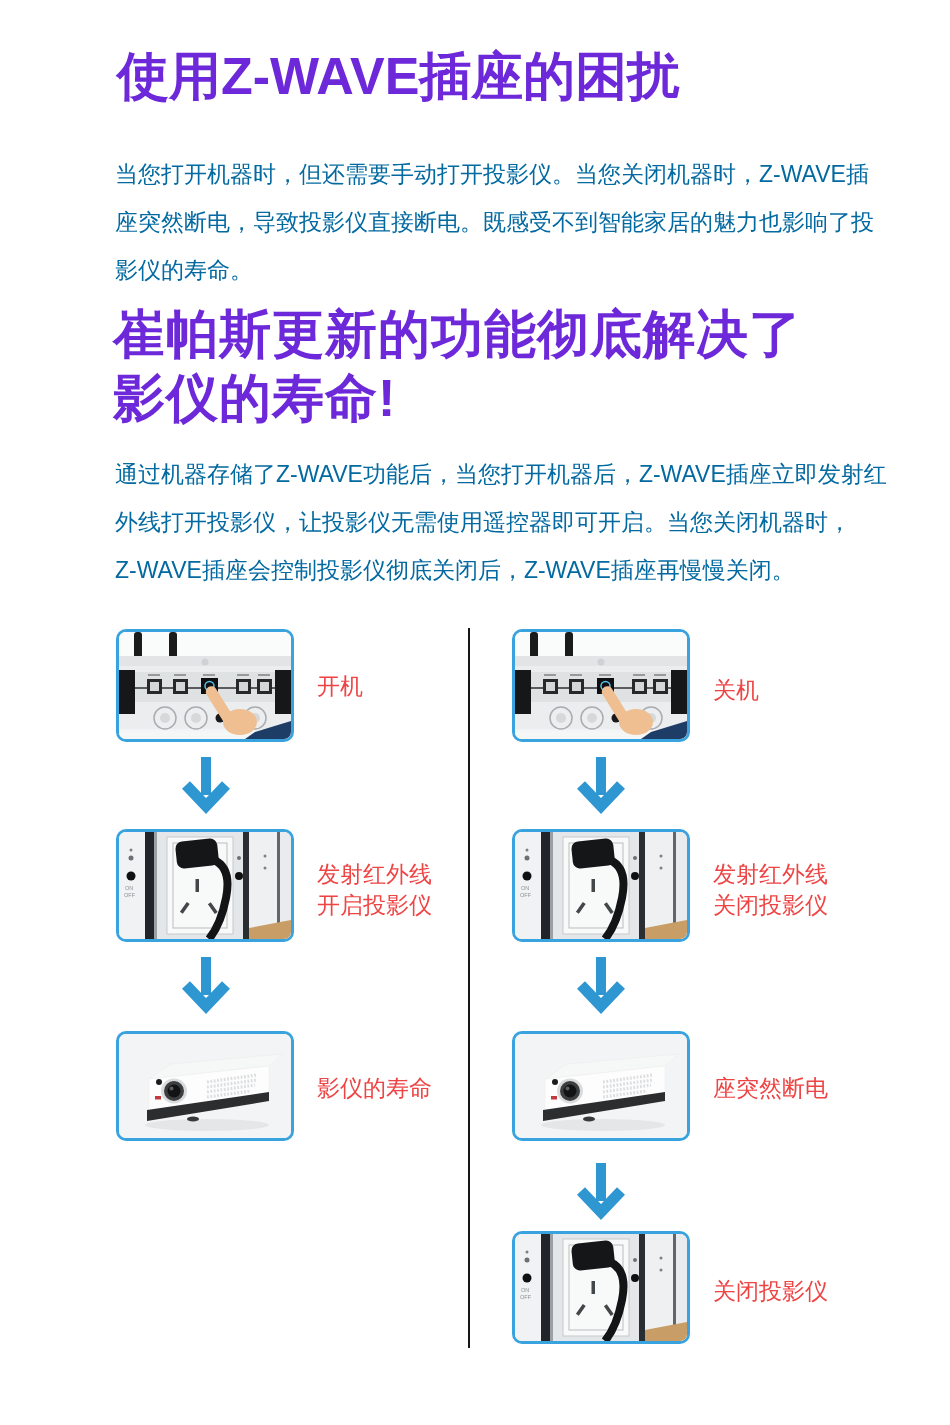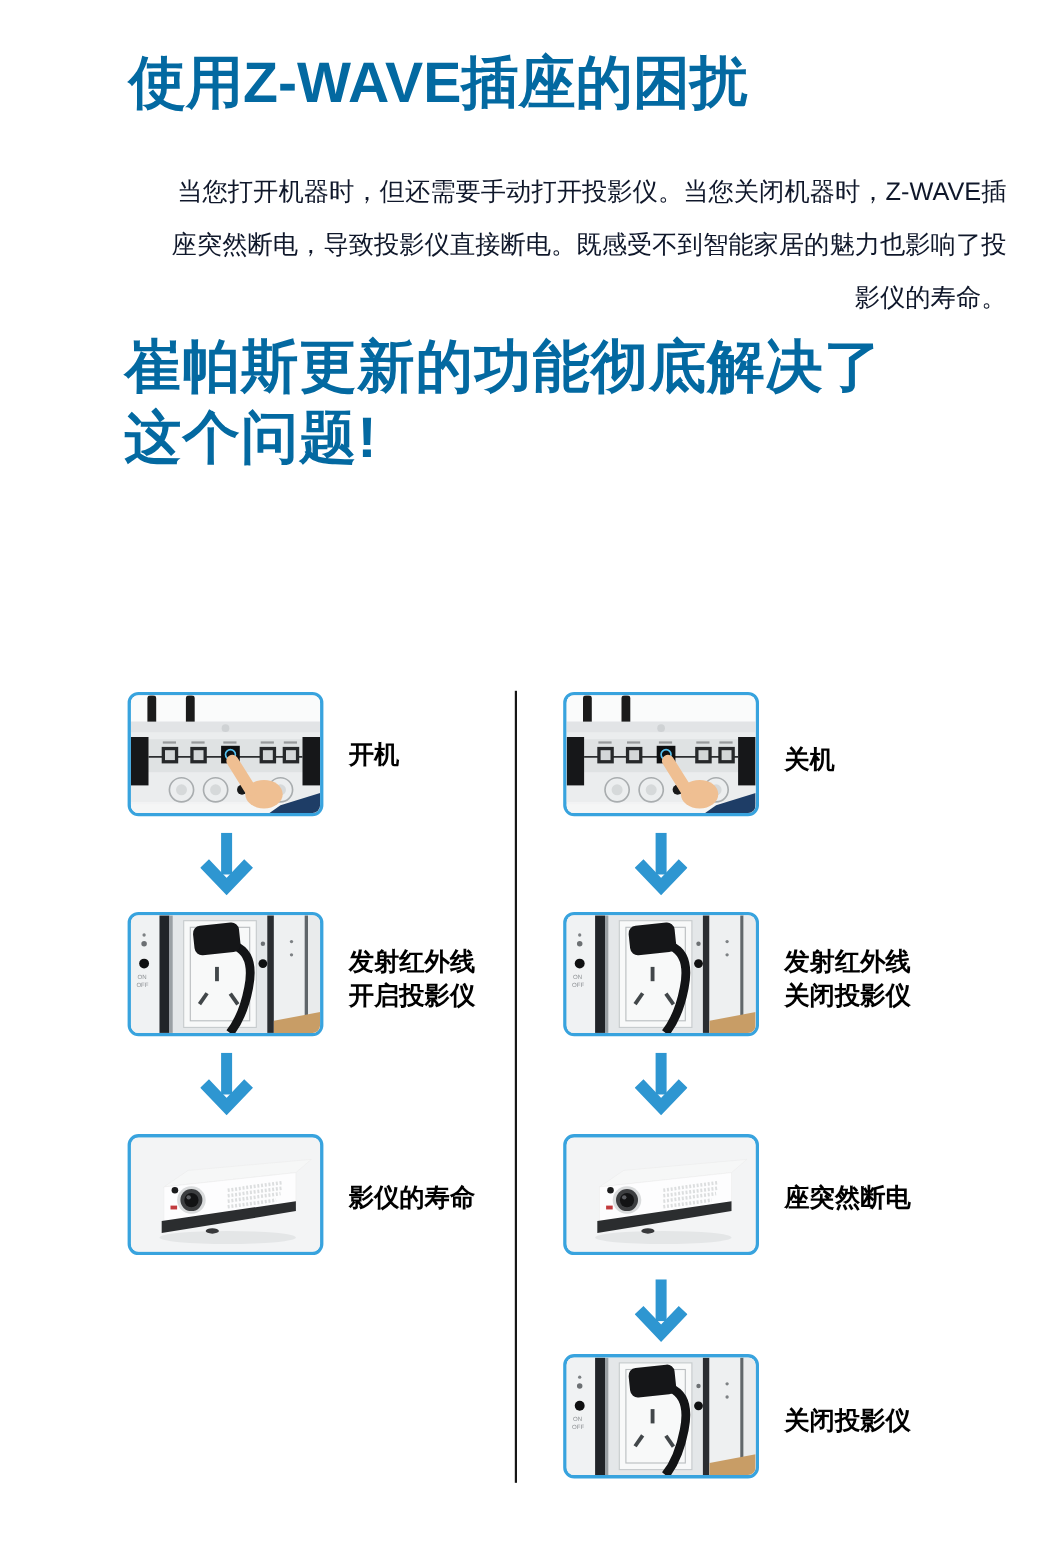--- a/index.html
+++ b/index.html
@@ -2,39 +2,39 @@
 <html><head>
 <meta charset="utf-8">
 <style>
   * { margin:0; padding:0; box-sizing:border-box; }
   html,body { background:#ffffff; }
   .page {
     position:relative; width:950px; height:1425px; background:#ffffff;
     font-family:"Liberation Sans", sans-serif; overflow:hidden;
   }
   .h-blue {
-    position:absolute; color:#0369a1; font-weight:bold;
+    position:absolute; color:#6d28d9; font-weight:bold;
     white-space:pre-line; line-height:64px; font-size:52px;
   }
   #h1 { left:117px; top:44px; }
   #h2 { left:113px; top:302px; letter-spacing:1px; }
   .body-text {
     position:absolute; left:115px; width:800px; font-size:23px;
-    line-height:48px; color:#0f172a; white-space:pre-line;text-align:right;
+    line-height:48px; color:#0369a1; white-space:pre-line;
   }
   #p1 { top:150px; }
   #p2 { top:450px; }
   .frame {
     position:absolute; width:178px; height:113px;
     border:3px solid #38a3de; border-radius:10px; overflow:hidden;
     background:#f1f2f3;
   }
   .frame svg { display:block; width:100%; height:100%; }
   .step-label {
-    position:absolute; font-size:23px; font-weight:bold; color:#000000;
+    position:absolute; font-size:23px; font-weight:normal; color:#ef4444;
     line-height:31px; white-space:pre-line;
   }
   .arrow { position:absolute; width:48px; height:57px; }
   .arrow svg { display:block; width:100%; height:100%; }
   .divider { position:absolute; left:468px; top:628px; width:2px; height:720px; background:#161616; }
 </style>
 </head>
 <body>
 
 <svg width="0" height="0" style="position:absolute" aria-hidden="true">
@@ -152,21 +152,24 @@
 </svg>
 
 <div class="page">
 
   <div class="h-blue" id="h1">使用Z-WAVE插座的困扰</div>
   <div class="body-text" id="p1">当您打开机器时，但还需要手动打开投影仪。当您关闭机器时，Z-WAVE插
 座突然断电，导致投影仪直接断电。既感受不到智能家居的魅力也影响了投
 影仪的寿命。</div>
 
   <div class="h-blue" id="h2">崔帕斯更新的功能彻底解决了
-这个问题!</div>
+影仪的寿命!</div>
+  <div class="body-text" id="p2">通过机器存储了Z-WAVE功能后，当您打开机器后，Z-WAVE插座立即发射红
+外线打开投影仪，让投影仪无需使用遥控器即可开启。当您关闭机器时，
+Z-WAVE插座会控制投影仪彻底关闭后，Z-WAVE插座再慢慢关闭。</div>
 
   <div>
 
     <div class="divider"></div>
 
     <div class="frame" style="left:116px; top:629px;">
       <svg>
           <use href="#ill-panel"></use>
         </svg>
     </div>

